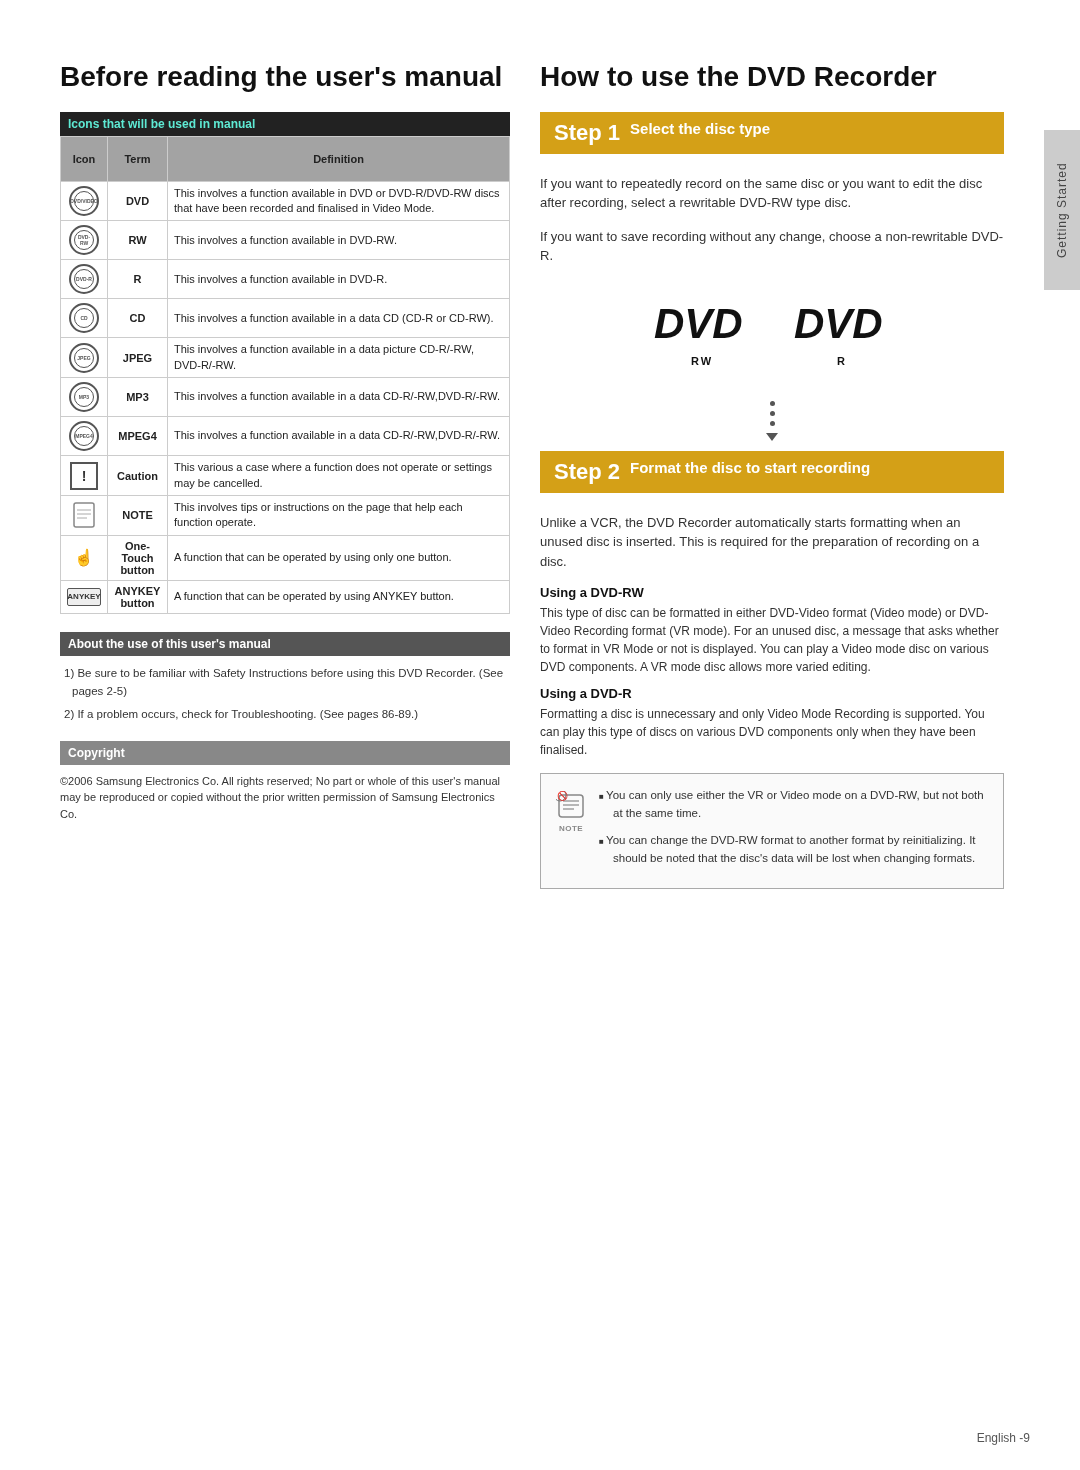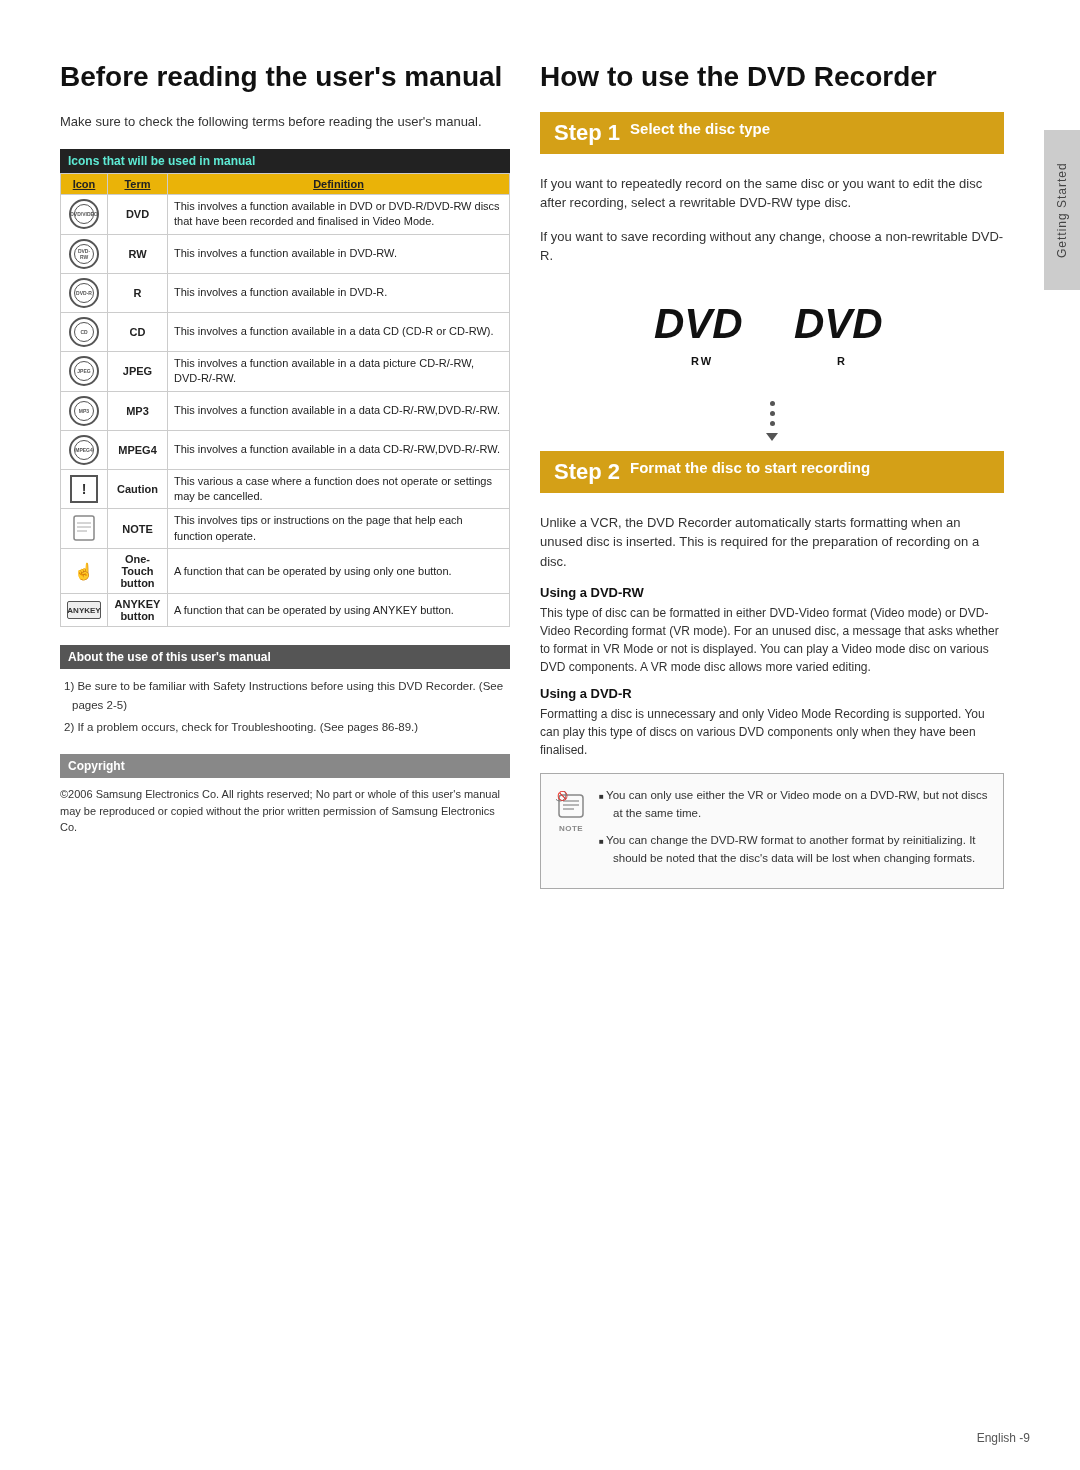--- a/index.html
+++ b/index.html
@@ -83,27 +83,26 @@
       margin-bottom: 0;
     }
 
     table.icons-table {
       width: 100%;
       border-collapse: collapse;
       border: 1px solid #aaa;
     }
 
     table.icons-table th {
-      background: #eab308;
+      background: #a3a3a3;
       font-size: 11px;
       font-weight: bold;
-      padding: 4px 6px;
+      padding: 16px 6px;
       border: 1px solid #ccc;
       text-align: center;
-      text-decoration: underline;
     }
 
     table.icons-table td {
       font-size: 11px;
       padding: 4px 6px;
       border: 1px solid #ccc;
       vertical-align: middle;
     }
 
     .icon-cell {
@@ -398,21 +397,20 @@
   <div class="side-tab">
     <span>Getting Started</span>
   </div>
 
   <div class="main-content">
 
     <div class="left-col">
 
       <h1 class="section-title">Before reading the user's manual</h1>
 
-      <p class="intro-text">Make sure to check the following terms before reading the user's manual.</p>
 
       <div class="icons-table-section">
         <div class="table-header">Icons that will be used in manual</div>
         <table class="icons-table">
           <thead>
             <tr>
               <th>Icon</th>
               <th>Term</th>
               <th>Definition</th>
             </tr>
@@ -573,21 +571,21 @@
                   <line x1="7" y1="18" x2="18" y2="18" stroke="#888" stroke-width="1.2"></line>
                   <circle cx="4" cy="4" r="6" fill="none" stroke="#777" stroke-width="1"></circle>
                   <text x="1" y="8" font-size="9" font-weight="bold" fill="#777" font-family="Arial">🚫</text>
                 </svg>
               </div>
               <div style="font-size:8px;color:#888;font-weight:bold;letter-spacing:0.5px;">NOTE</div>
             </div>
           </div>
           <div class="note-content">
             <ul id="note-list">
-            <li>You can only use either the VR or Video mode on a DVD-RW, but not discs at the same time.</li>
+            <li>You can only use either the VR or Video mode on a DVD-RW, but not both at the same time.</li>
                 <li>You can change the DVD-RW format to another format by reinitializing. It should be noted that the disc's data will be lost when changing formats.</li>
               </ul>
           </div>
         </div>
 
       </div>
 
     </div>
 
   </div>

